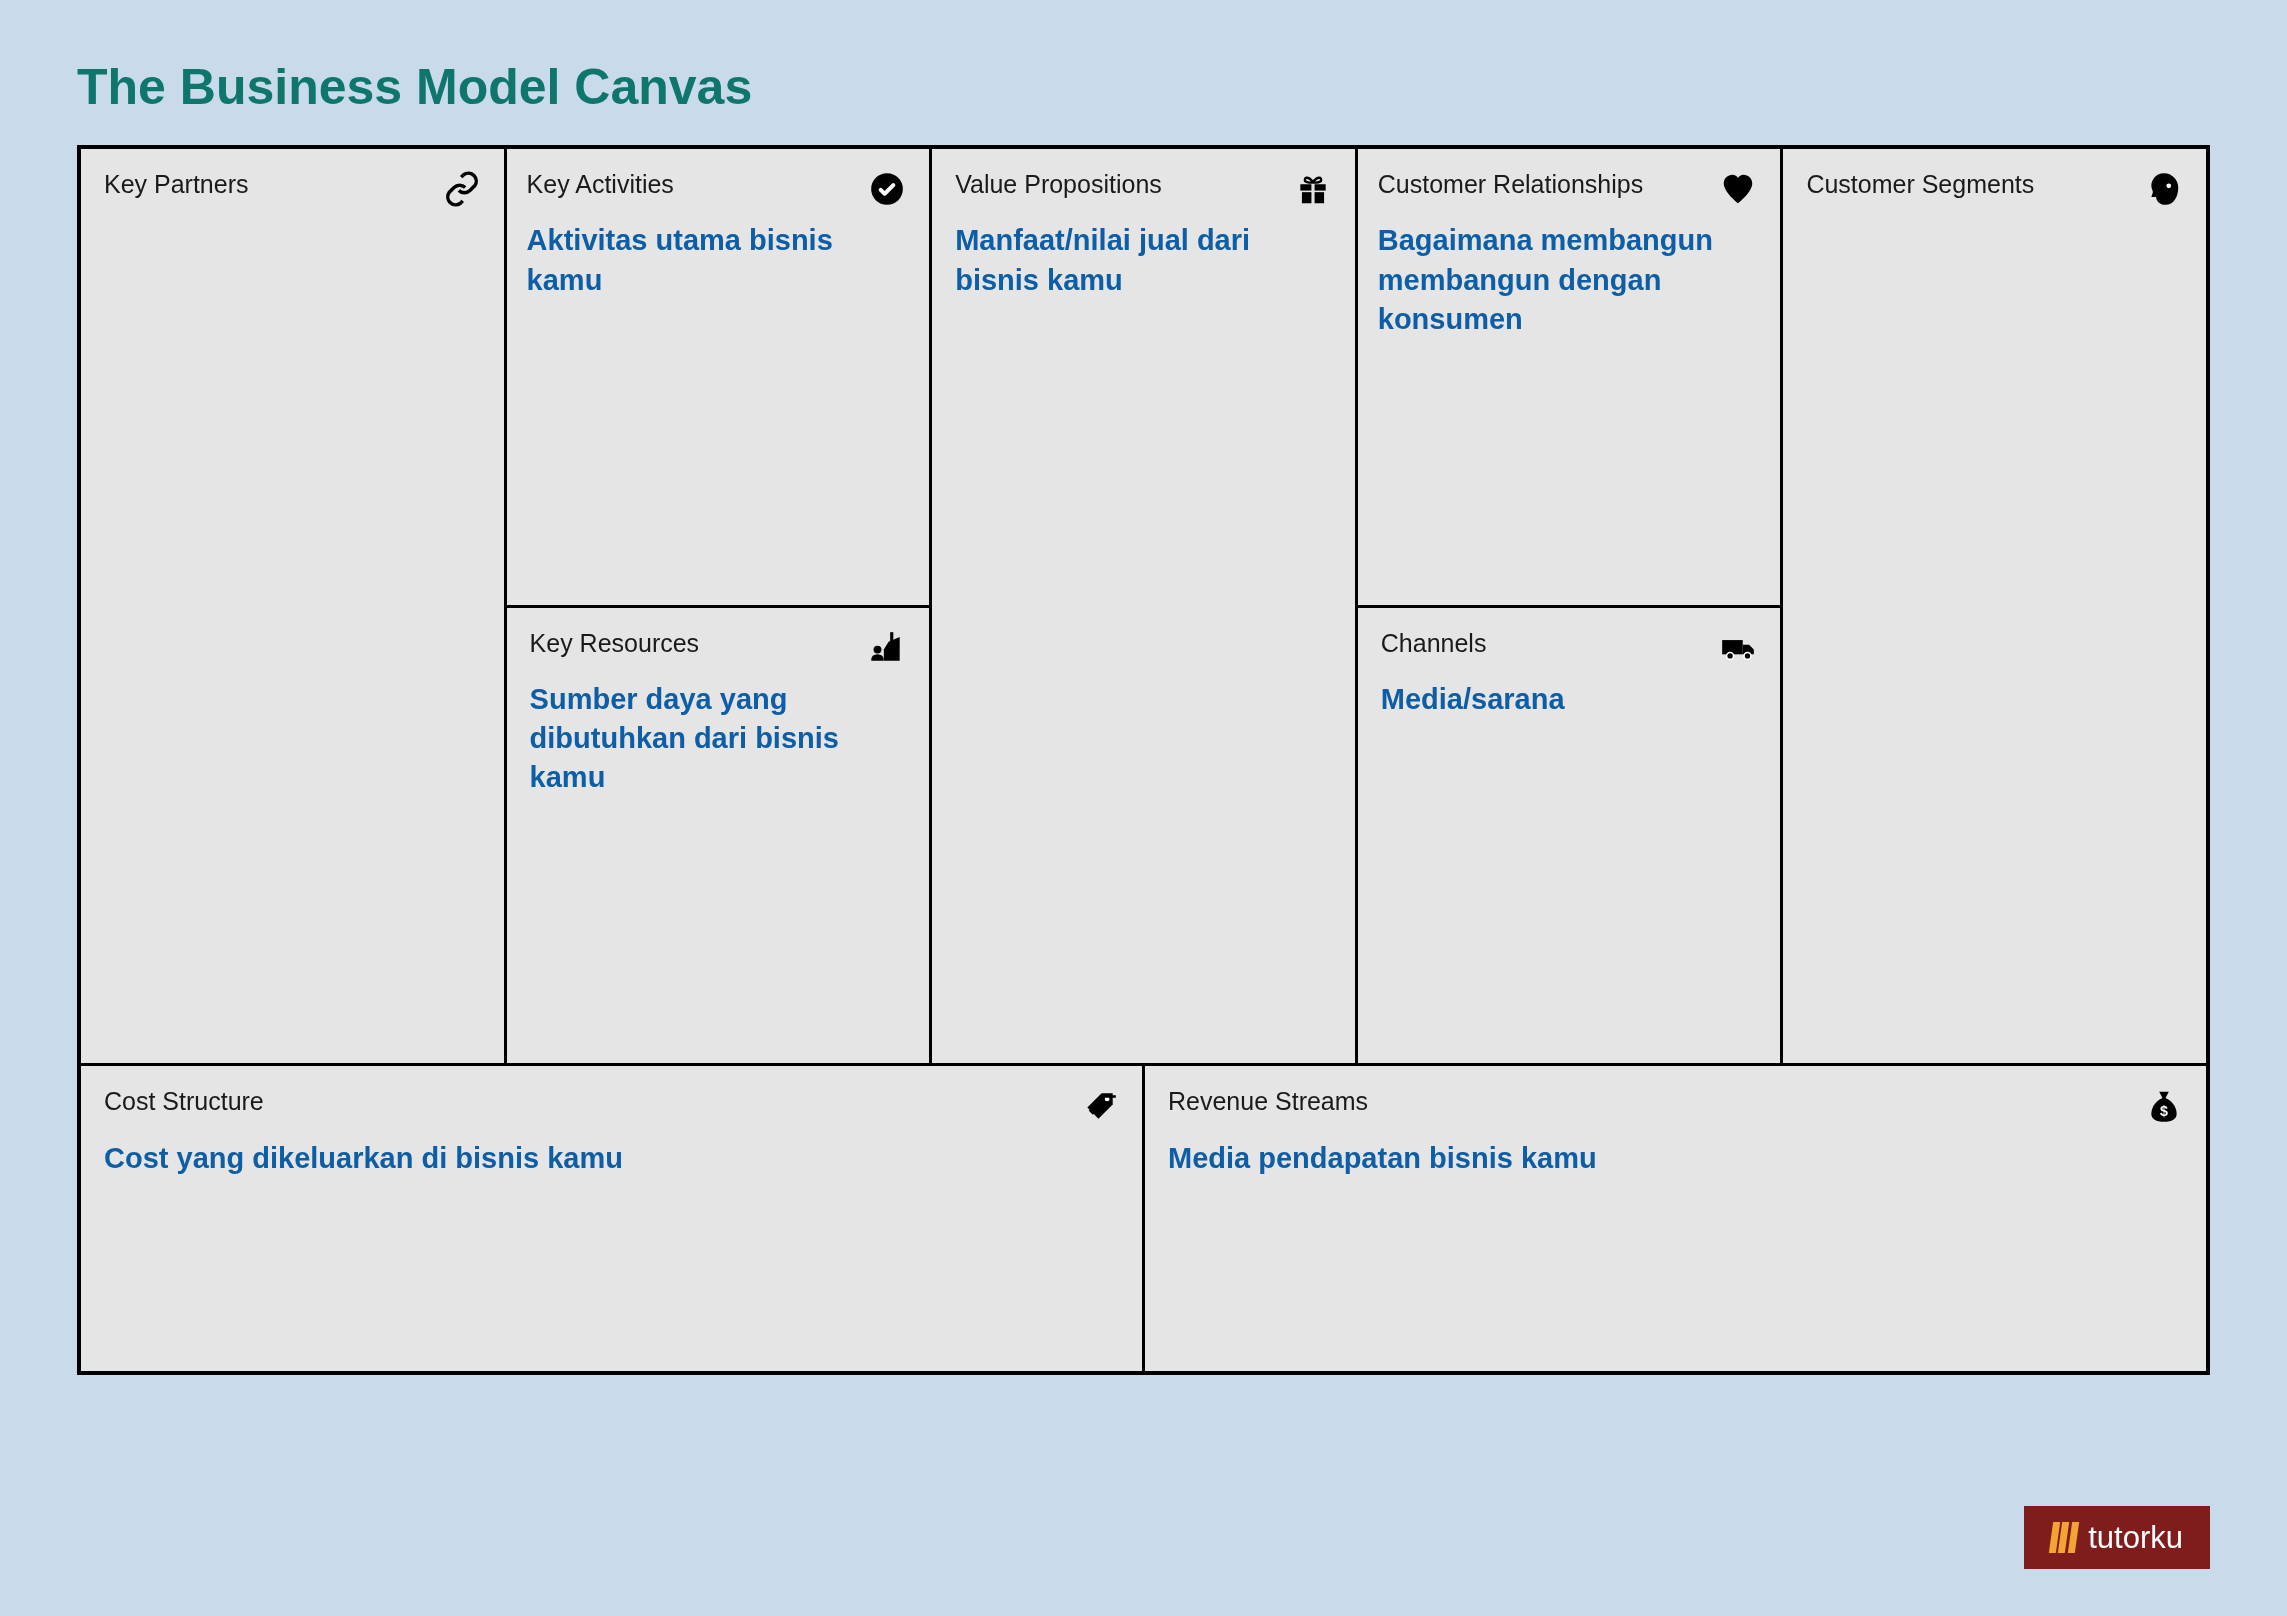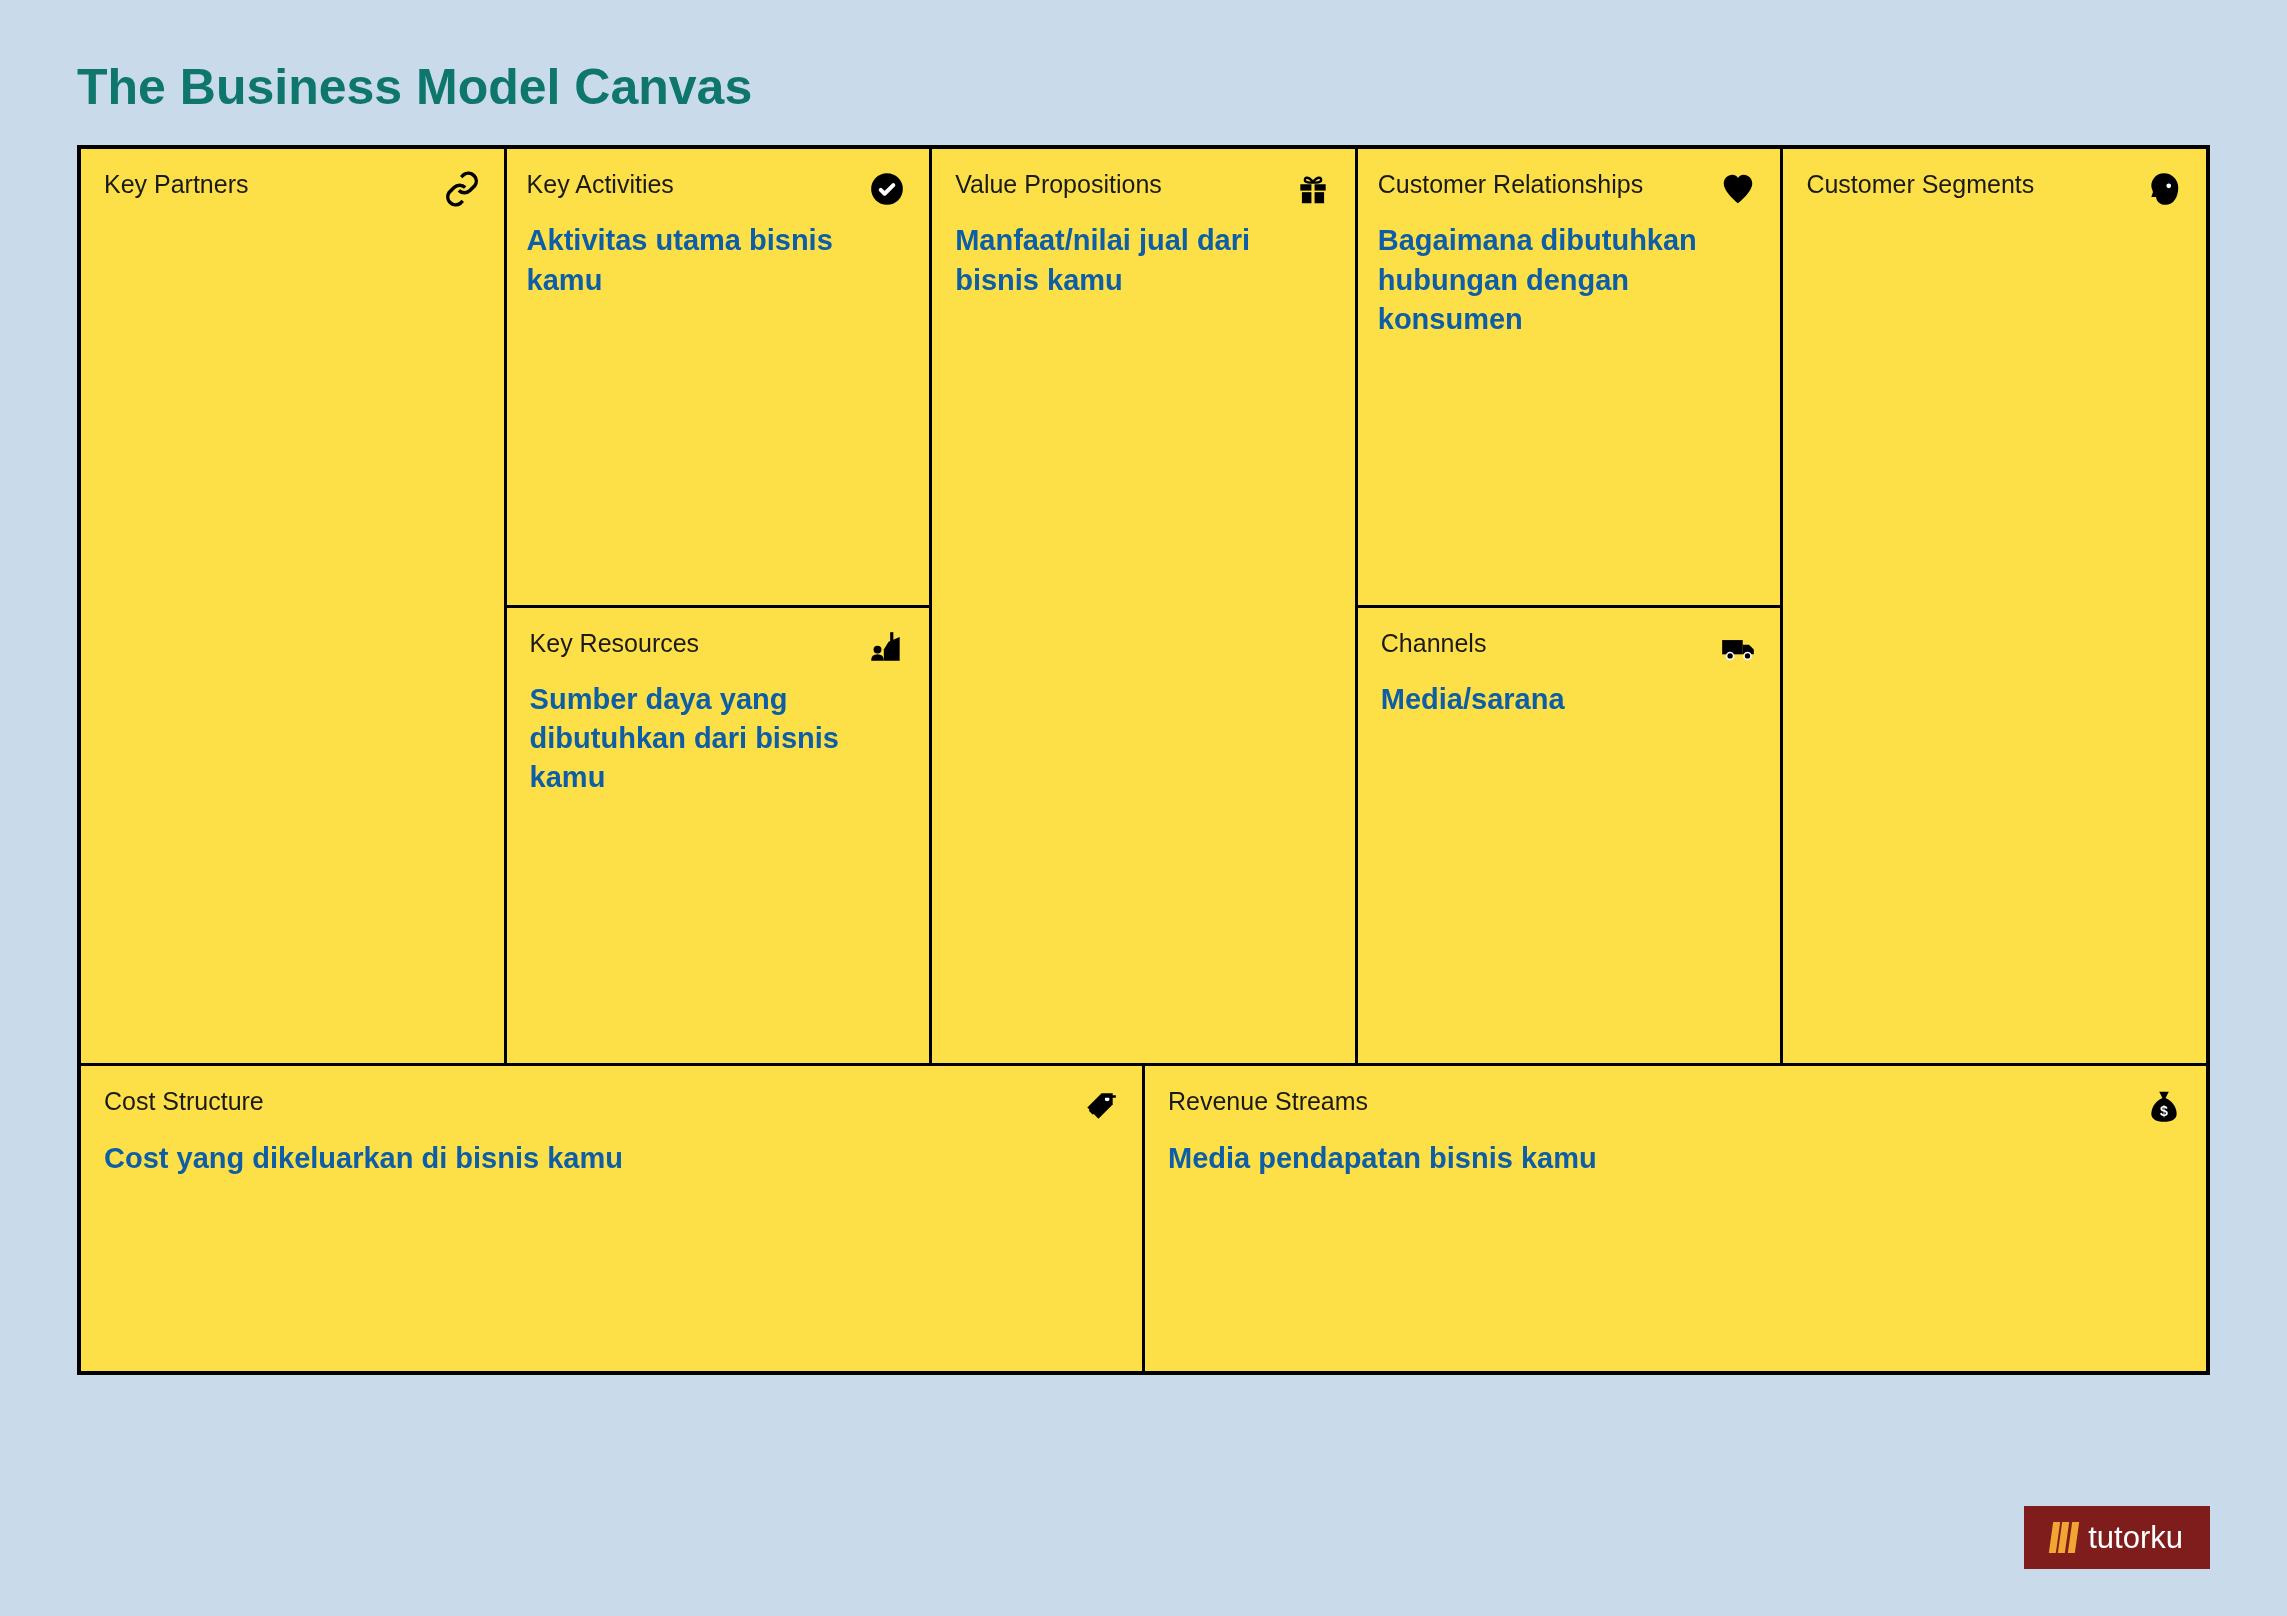--- a/index.html
+++ b/index.html
@@ -11,21 +11,21 @@
     padding: 58px 77px 38px 77px;
     position: relative;
   }
   .title {
     font-size: 50px;
     font-weight: 800;
     color: #0f766e;
     margin-bottom: 29px;
   }
   .canvas {
-    background: #fde047;
+    background: #e5e5e5;
     border: 4.8px solid #000;
     display: flex;
     flex-direction: column;
     width: 100%;
     height: 1230px;
   }
   .top-row {
     display: flex;
     flex: 3;
     border-bottom: 3.8px solid #000;
@@ -158,21 +158,21 @@
     </div>
 
     <div class="col split">
       <div class="cell">
         <div class="cell-header">
           <div class="cell-title">Customer Relationships</div>
           <svg class="cell-icon" viewBox="0 0 24 24" fill="#000">
             <path d="M12 21 C12 21 3 14 3 8.5 C3 5.5 5.5 3 8.5 3 C10 3 11.5 4 12 5 C12.5 4 14 3 15.5 3 C18.5 3 21 5.5 21 8.5 C21 14 12 21 12 21 Z"></path>
           </svg>
         </div>
-        <div class="cell-content">Bagaimana dibutuhkan hubungan dengan konsumen</div>
+        <div class="cell-content">Bagaimana membangun membangun dengan konsumen</div>
       </div>
       <div class="cell">
         <div class="cell-header">
           <div class="cell-title">Channels</div>
           <svg class="cell-icon" viewBox="0 0 24 24" fill="#000">
             <rect x="2" y="7" width="13" height="9"></rect>
             <path d="M15 10 L19 10 L22 13 L22 16 L15 16 Z"></path>
             <circle cx="7" cy="17" r="2.2" fill="#000" stroke="#fff" stroke-width="1"></circle>
             <circle cx="18" cy="17" r="2.2" fill="#000" stroke="#fff" stroke-width="1"></circle>
           </svg>

